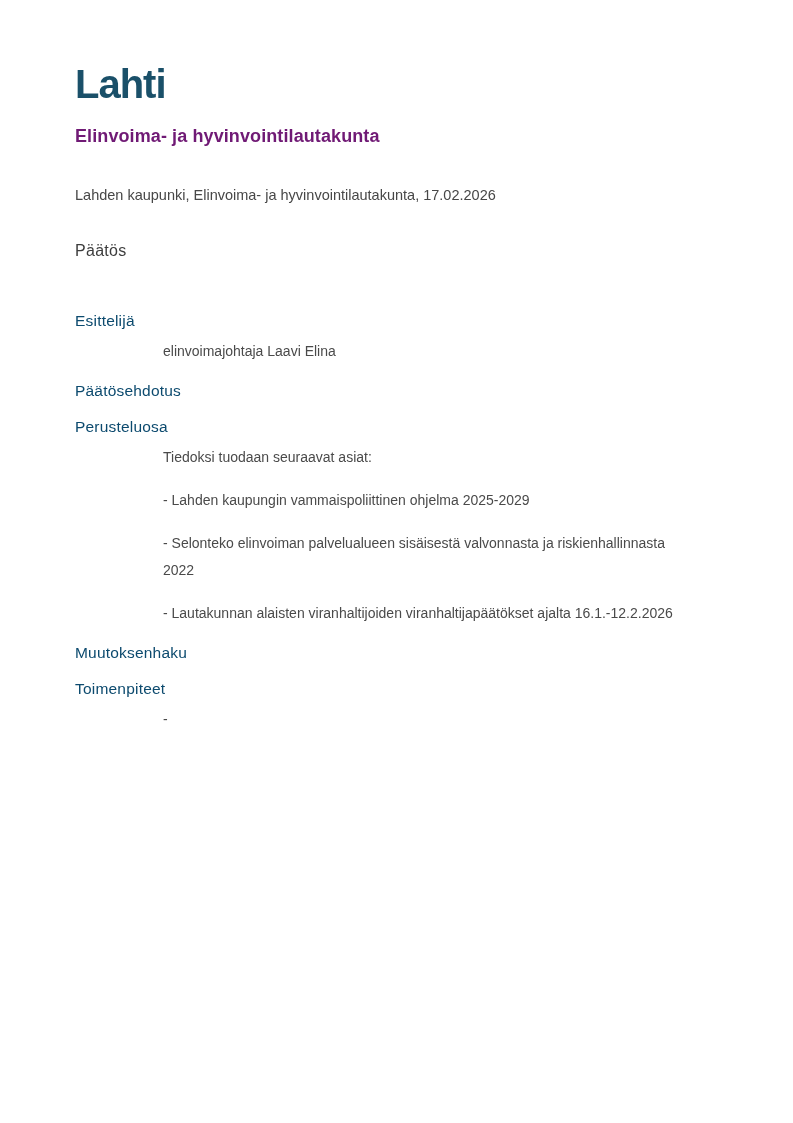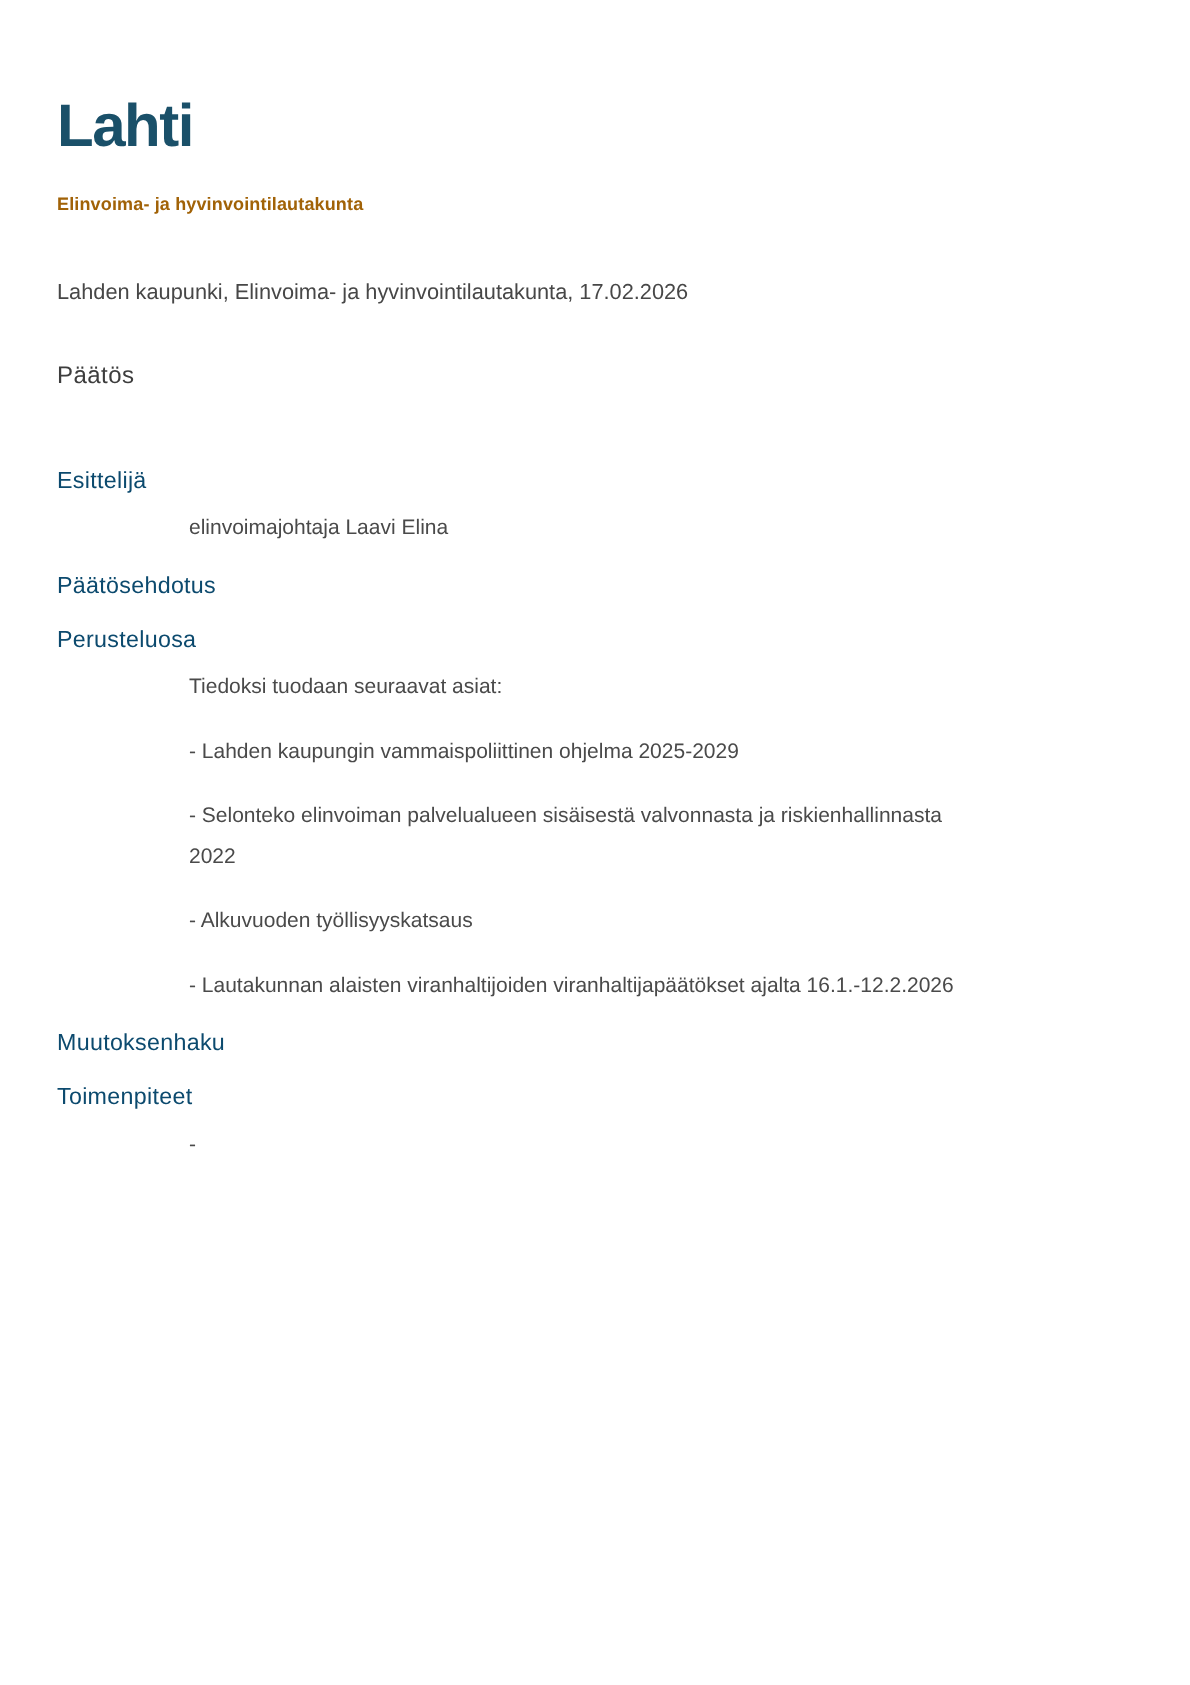--- a/index.html
+++ b/index.html
@@ -5,41 +5,41 @@
   html, body {
     margin: 0;
     padding: 0;
     background: #ffffff;
   }
   .page {
     position: relative;
     width: 793px;
     height: 901px;
     box-sizing: border-box;
-    padding: 62px 86px 0 38px;
+    padding: 62px 86px 0 75px;
     background: #ffffff;
     font-family: "Liberation Sans", "DejaVu Sans", sans-serif;
     color: #4a4a4a;
     overflow: hidden;
   }
   .logo {
     font-size: 40px;
     line-height: 44px;
     font-weight: 700;
     letter-spacing: -1px;
     color: #1a5069;
   }
   .header-row {
     display: flex;
     justify-content: space-between;
     margin-top: 21px;
-    font-size: 12px;
+    font-size: 18px;
     line-height: 18px;
     font-weight: 700;
-    color: #a16207;
+    color: #701a75;
     letter-spacing: 0.1px;
   }
   .intro {
     margin-top: 41px;
     font-size: 14.5px;
     line-height: 18px;
     color: #474747;
   }
   .doc-title {
     margin-top: 42px;
@@ -107,21 +107,20 @@
       <section class="doc-section">
         <div class="sec-heading">Päätösehdotus</div>
       </section>
       <section class="doc-section">
         <div class="sec-heading">Perusteluosa</div>
         <div class="sec-body">
           <p class="para">Tiedoksi tuodaan seuraavat asiat:</p>
           <p class="para">- Lahden kaupungin vammaispoliittinen ohjelma 2025-2029</p>
           <p class="para">- Selonteko elinvoiman palvelualueen sisäisestä valvonnasta ja riskienhallinnasta
 2022</p>
-          <p class="para">- Alkuvuoden työllisyyskatsaus</p>
           <p class="para">- Lautakunnan alaisten viranhaltijoiden viranhaltijapäätökset ajalta 16.1.-12.2.2026</p>
         </div>
       </section>
       <section class="doc-section">
         <div class="sec-heading">Muutoksenhaku</div>
       </section>
       <section class="doc-section">
         <div class="sec-heading">Toimenpiteet</div>
         <div class="sec-body">
           <p class="para">-</p>

